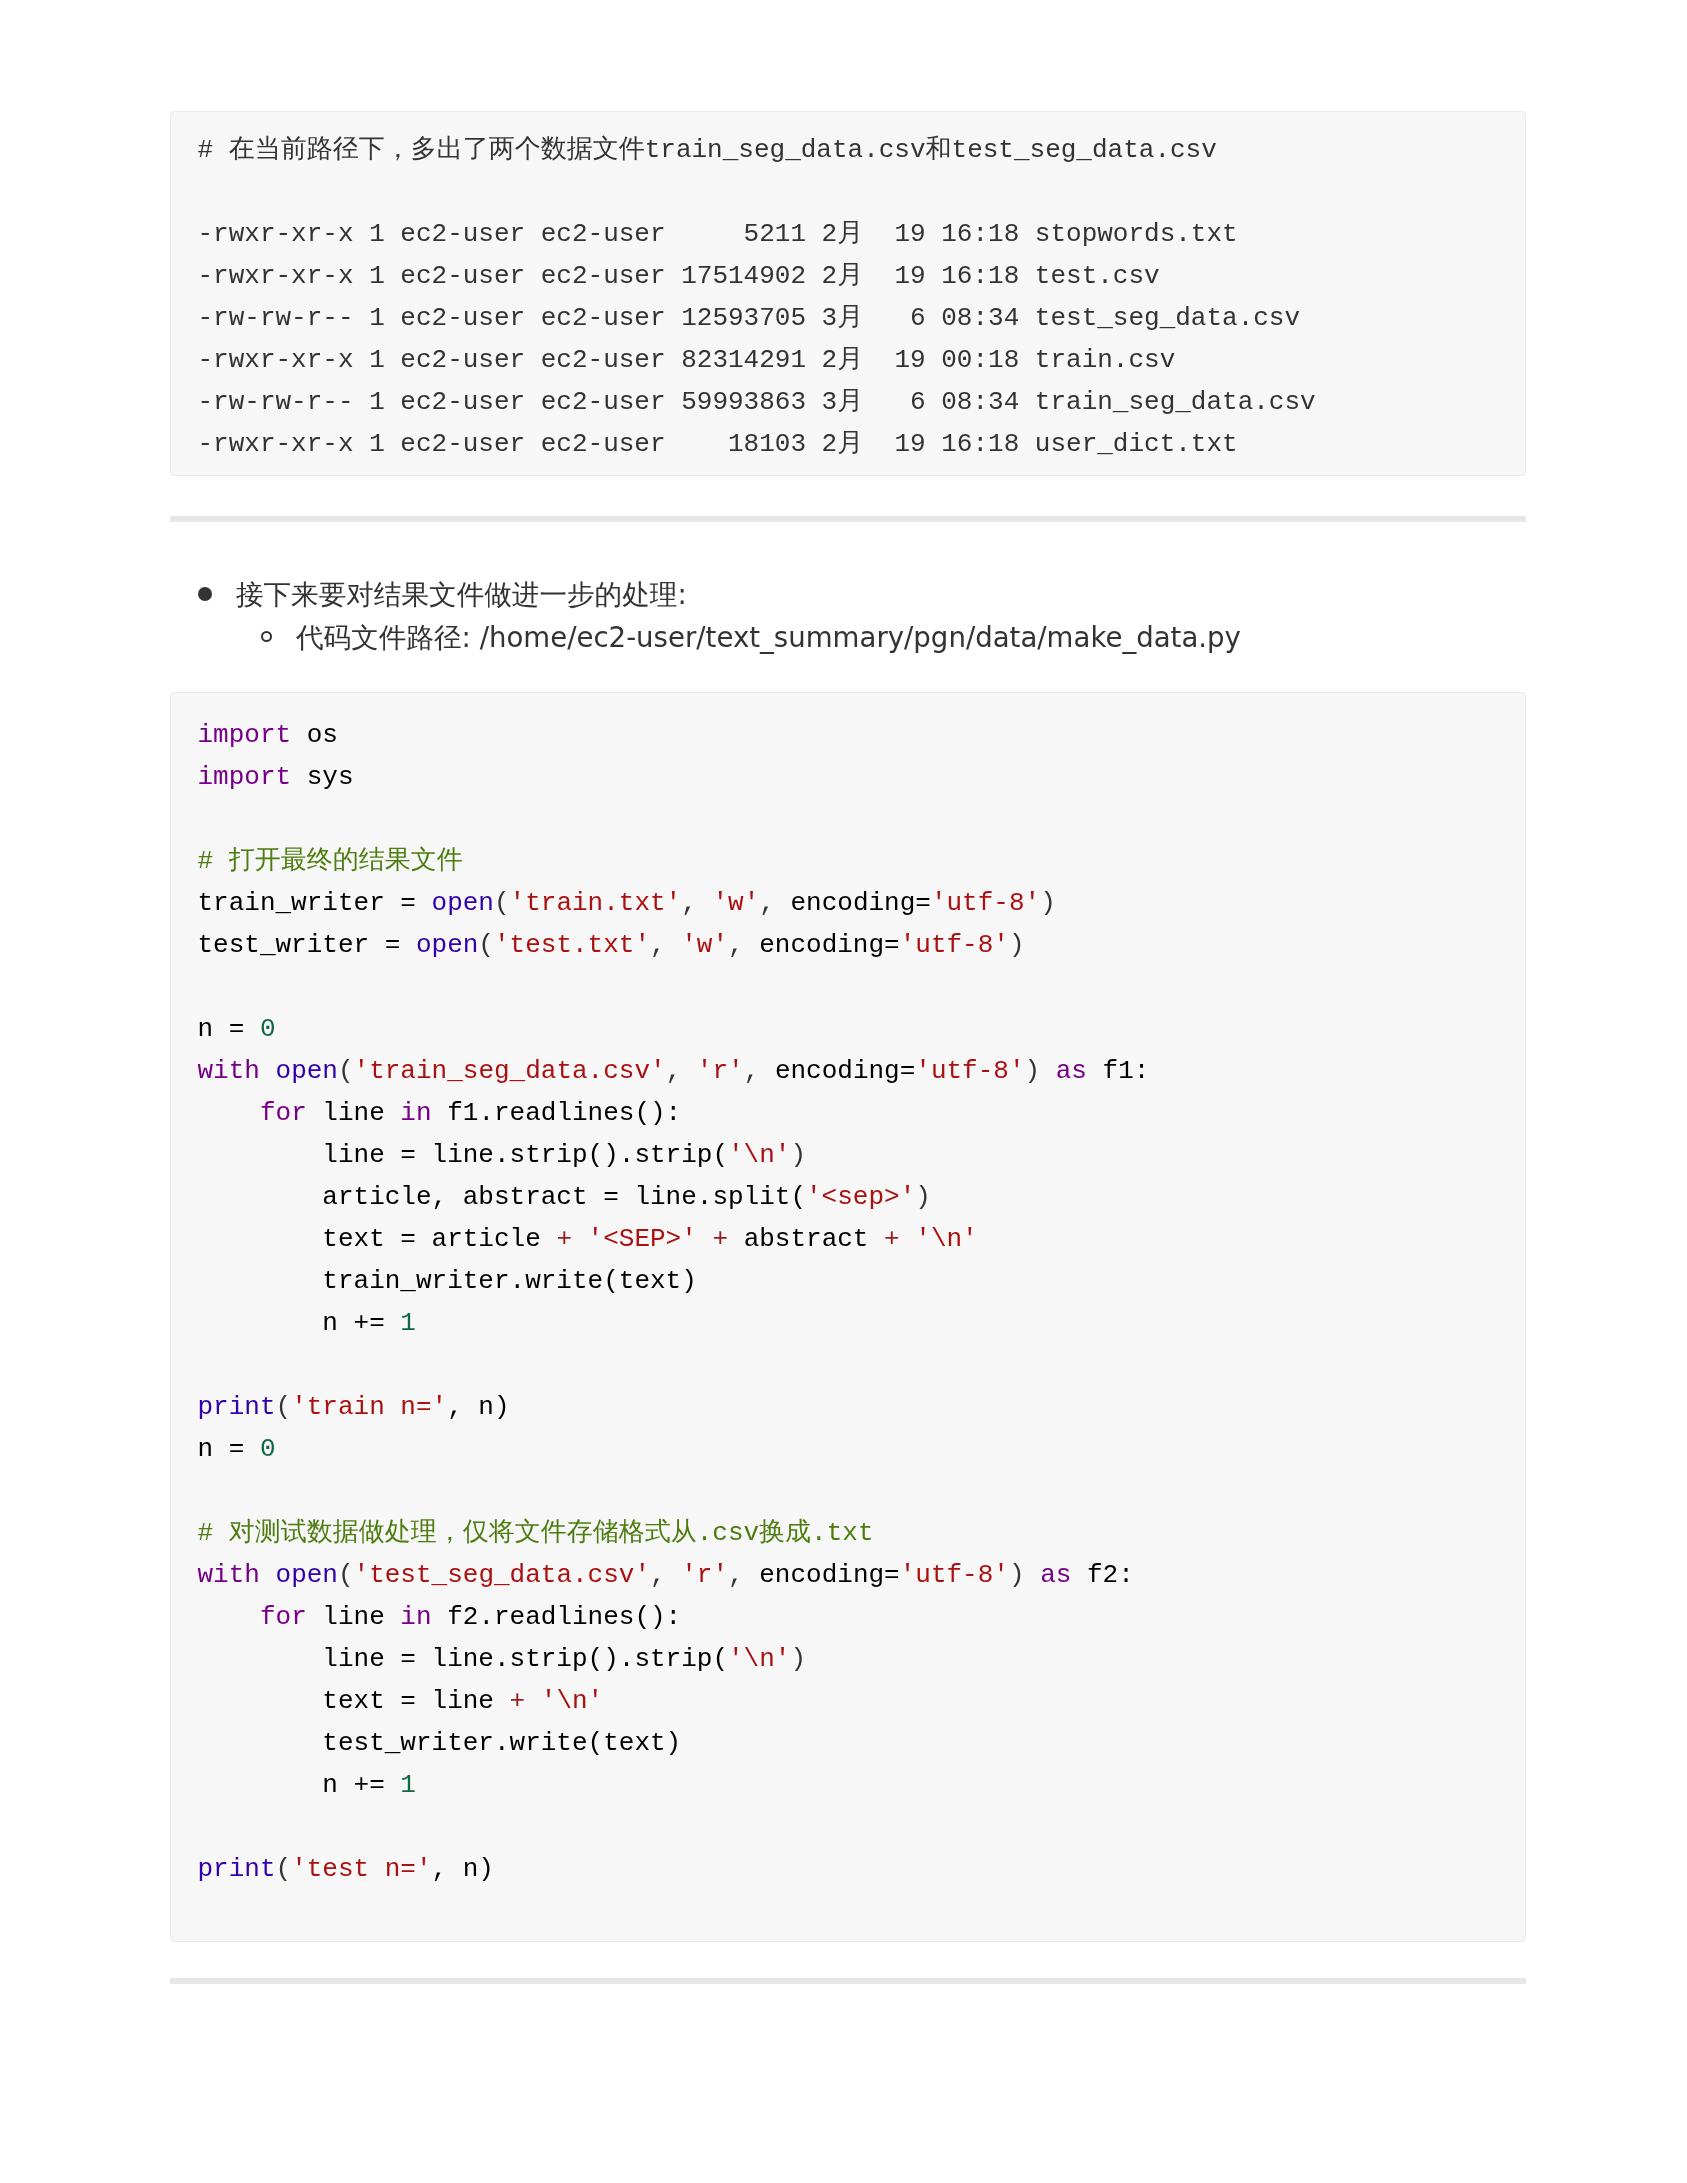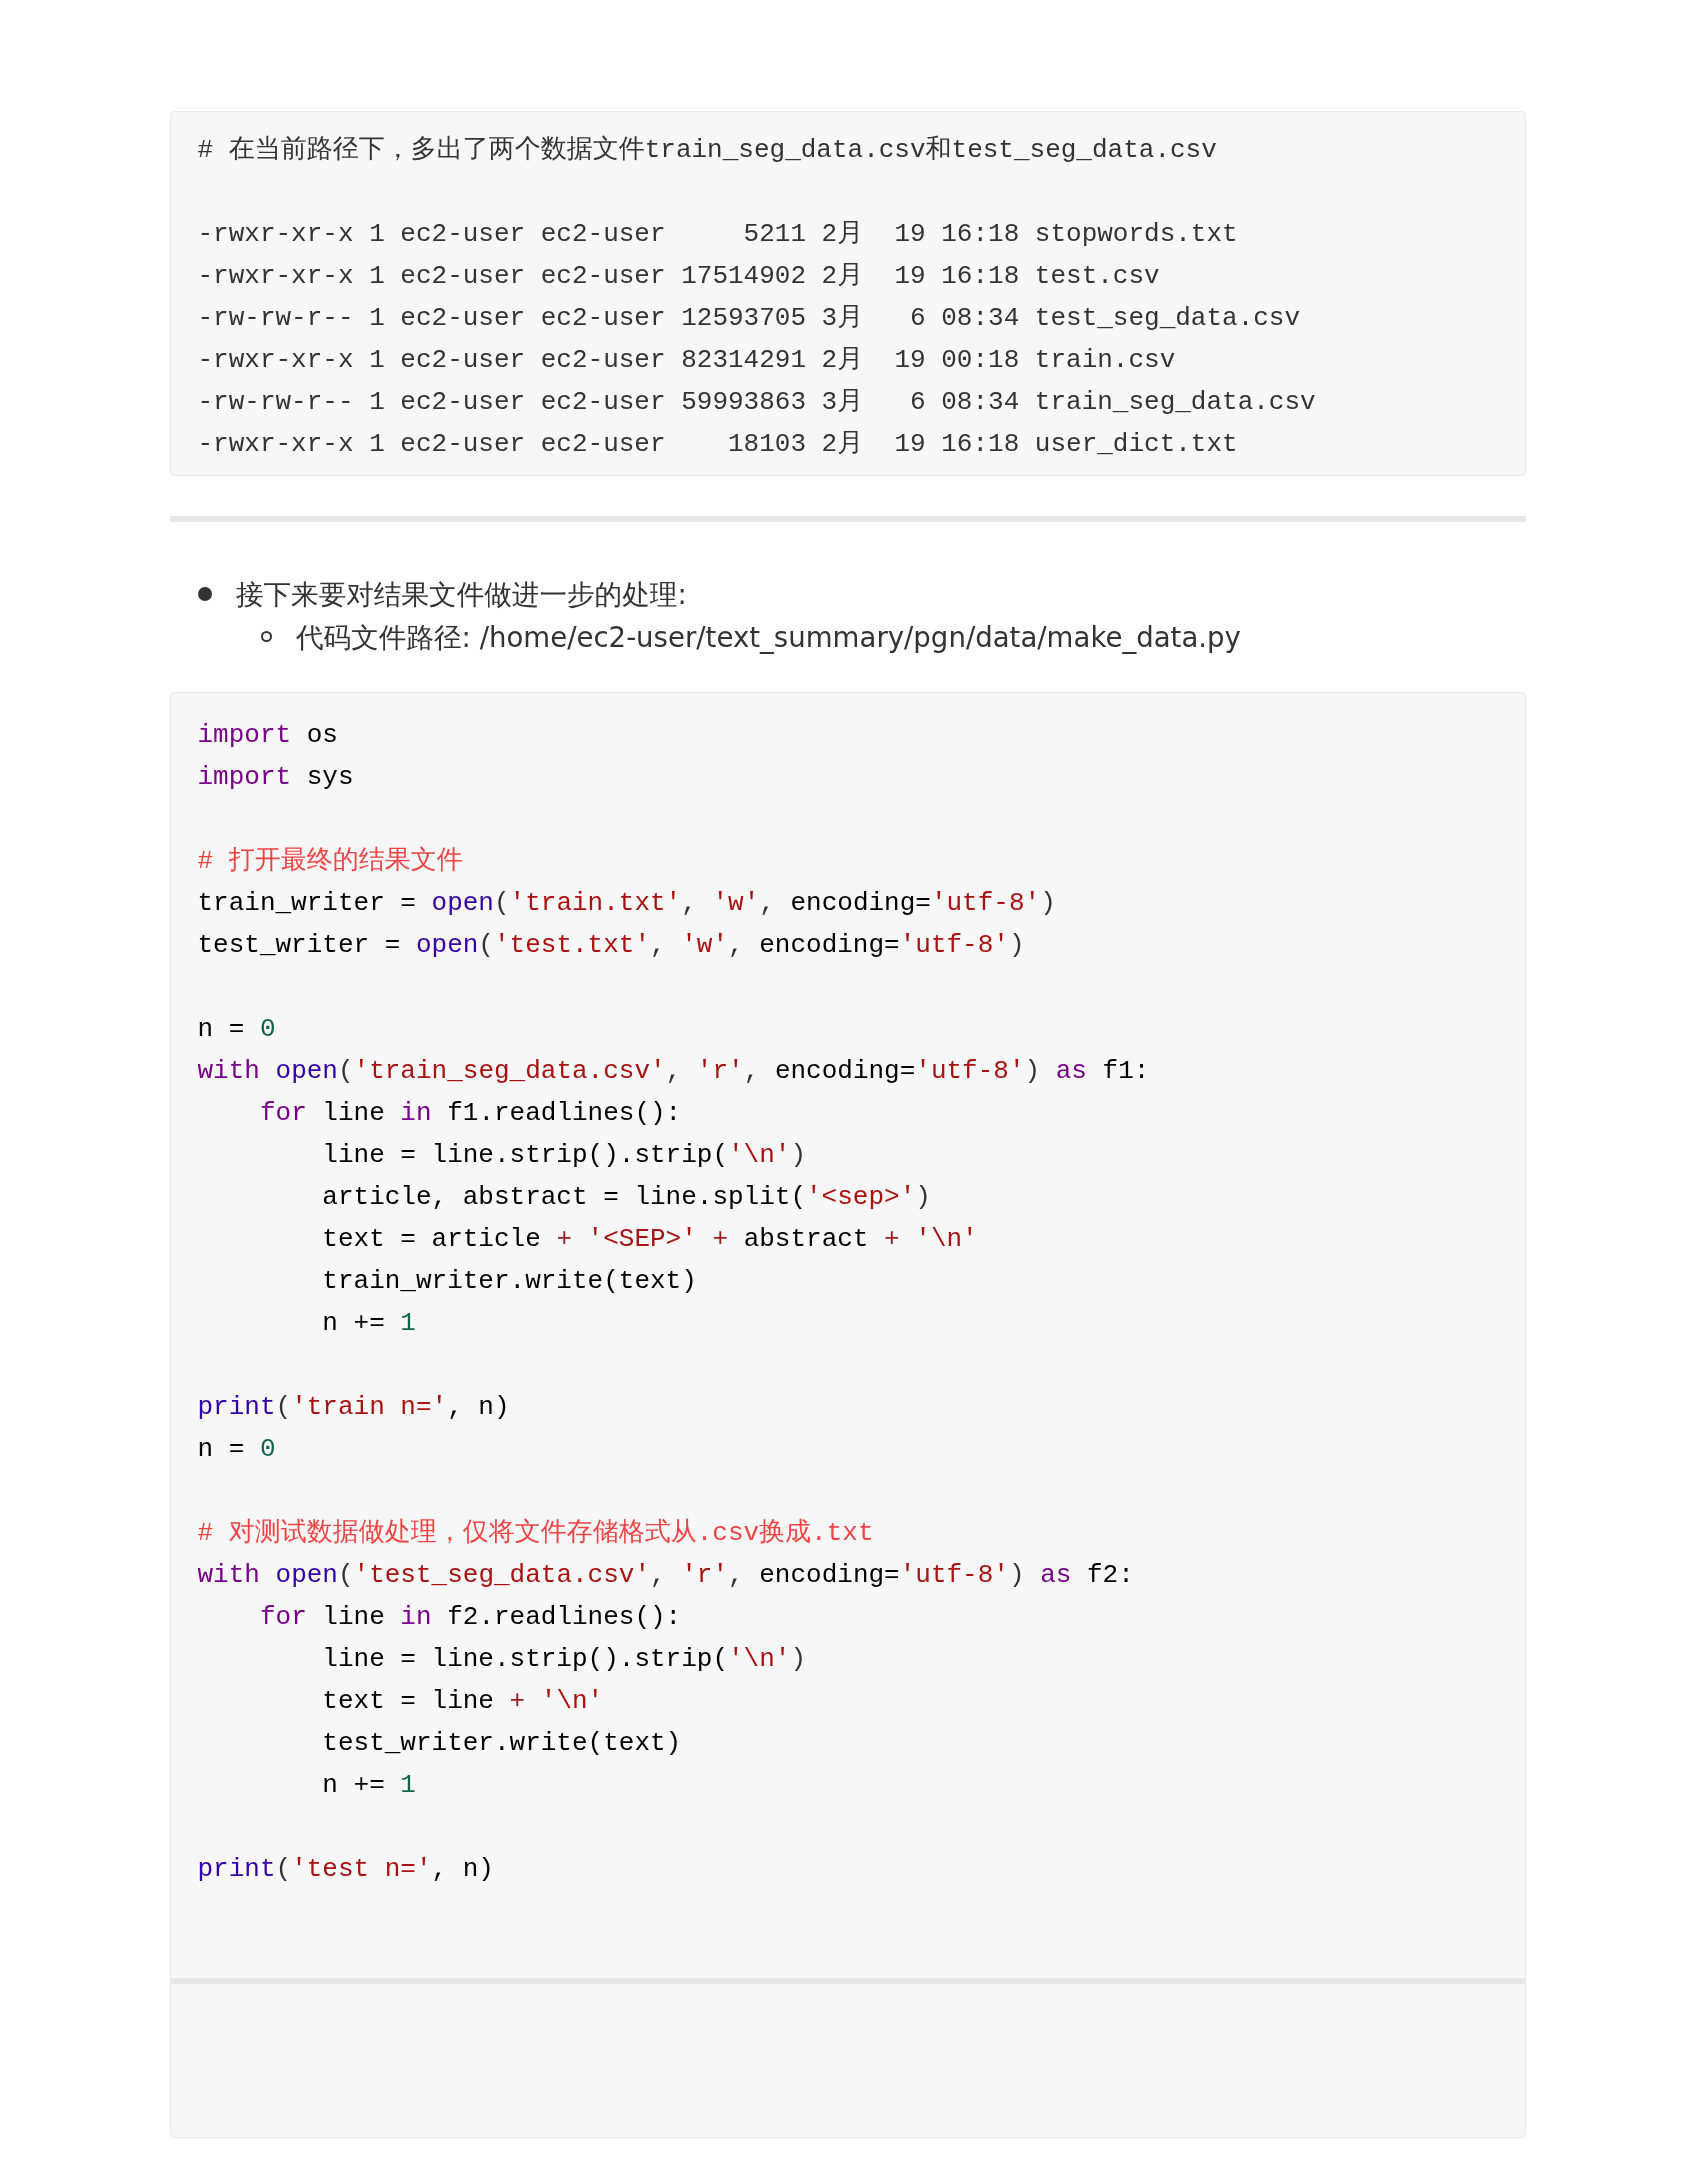--- a/index.html
+++ b/index.html
@@ -17,21 +17,21 @@
   .hr { position: absolute; left: 0; width: 1356px; height: 5.5px; background: #e7e7e7; }
   .list { position: absolute; left: 0; width: 1356px; font-size: 27.6px; color: #333333; }
   .li1 { position: absolute; left: 27.6px; top: 15px; height: 61px; line-height: 61px; white-space: nowrap; }
   .li1 .bullet { display: inline-block; width: 14.3px; height: 14.3px; border-radius: 50%; background: #333333; vertical-align: middle; margin-right: 24px; position: relative; top: -2.2px; }
   .li2 { position: absolute; left: 91px; top: 58px; height: 61px; line-height: 61px; white-space: nowrap; }
   .li2 .bullet { display: inline-block; width: 11px; height: 11px; border-radius: 50%; border: 2.2px solid #333333; box-sizing: border-box; vertical-align: middle; margin-right: 24px; position: relative; top: -2.2px; }
   .kw { color: #770088; }
   .bi { color: #3300aa; }
   .str { color: #aa1111; }
   .num { color: #116644; }
-  .cm { color: #ef4444; margin-top: 26px; }
+  .cm { color: #4d7c0f; margin-top: 26px; }
   .op { color: #981a1a; }
   .plain { color: #333333; }
   .dark { color: #000000; }
 </style>
 </head>
 <body>
 
 <div class="page">
 
   <div class="codeblock" style="top:111px; height:365px; padding-top:16.5px;">
@@ -49,21 +49,21 @@
 
   <div class="list" style="top:549px;">
     <div class="li1">
       <span class="bullet"></span><span>接下来要对结果文件做进一步的处理:</span>
     </div>
     <div class="li2">
       <span class="bullet"></span><span>代码文件路径: /home/ec2-user/text_summary/pgn/data/make_data.py</span>
     </div>
   </div>
 
-  <div class="codeblock" style="top:692px; height:1446px; padding-top:21px;font-family:Liberation Mono, monospace;">
+  <div class="codeblock" style="top:692px; height:1250px; padding-top:21px;font-family:Liberation Mono, monospace;">
     <div class="line"><span class="kw">import</span><span class="dark"> os</span></div>
     <div class="line"><span class="kw">import</span><span class="dark"> sys</span></div>
     <div class="line"></div>
     <div class="line"><span class="cm"># 打开最终的结果文件</span></div>
     <div class="line"><span class="dark">train_writer = </span><span class="bi">open</span><span class="plain">(</span><span class="str">'train.txt'</span><span class="plain">, </span><span class="str">'w'</span><span class="plain">, </span><span class="dark">encoding=</span><span class="str">'utf-8'</span><span class="plain">)</span></div>
     <div class="line"><span class="dark">test_writer = </span><span class="bi">open</span><span class="plain">(</span><span class="str">'test.txt'</span><span class="plain">, </span><span class="str">'w'</span><span class="plain">, </span><span class="dark">encoding=</span><span class="str">'utf-8'</span><span class="plain">)</span></div>
     <div class="line"></div>
     <div class="line"><span class="dark">n = </span><span class="num">0</span></div>
     <div class="line"><span class="kw">with</span><span> </span><span class="bi">open</span><span class="plain">(</span><span class="str">'train_seg_data.csv'</span><span class="plain">, </span><span class="str">'r'</span><span class="plain">, </span><span class="dark">encoding=</span><span class="str">'utf-8'</span><span class="plain">)</span><span class="kw"> as </span><span class="dark">f1:</span></div>
     <div class="line"><span>    </span><span class="kw">for</span><span class="dark"> line </span><span class="kw">in</span><span class="dark"> f1.readlines():</span></div>

